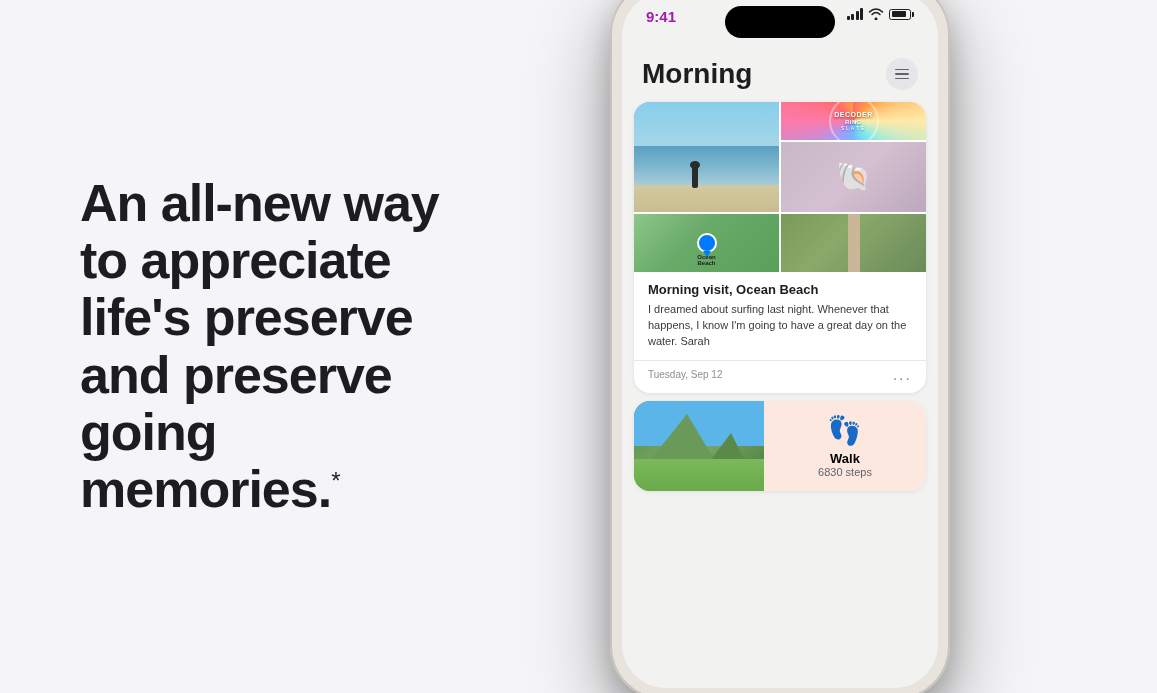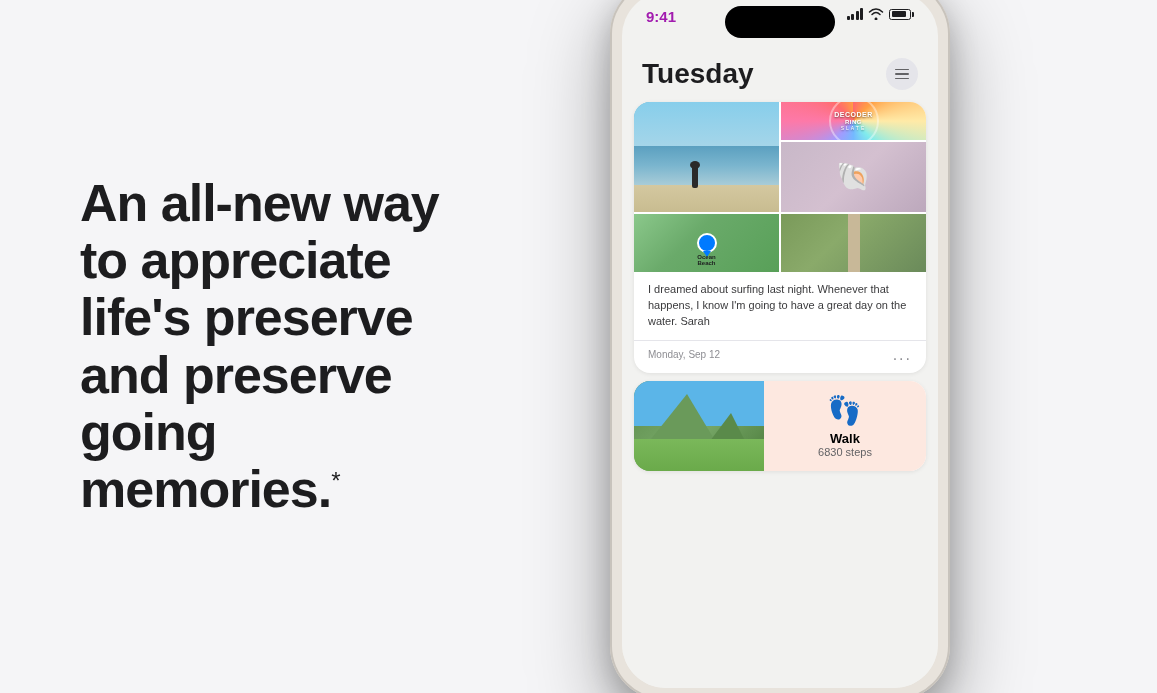--- a/index.html
+++ b/index.html
@@ -545,21 +545,21 @@
               <div class="battery-fill"></div>
             </div>
             <div class="battery-tip"></div>
           </div>
         </div>
       </div>
 
       <div class="app-content">
 
         <div class="app-header">
-          <span class="app-title">Tuesday</span>
+          <span class="app-title">Morning</span>
           <div class="menu-btn">
             <div class="menu-line"></div>
             <div class="menu-line"></div>
             <div class="menu-line"></div>
           </div>
         </div>
 
         <div class="journal-card">
 
           <div class="card-images">
@@ -590,25 +590,26 @@
               <div class="map-location-dot"></div>
               <div class="map-label">Ocean<br>Beach</div>
             </div>
 
             <div class="img-road">
               <div class="road-path"></div>
             </div>
           </div>
 
           <div class="card-text-section">
+            <div class="card-entry-title">Morning visit, Ocean Beach</div>
             <div class="card-entry-body">I dreamed about surfing last night. Whenever that happens, I know I'm going to have a great day on the water. Sarah</div>
           </div>
 
           <div class="card-footer">
-            <span class="card-date">Monday, Sep 12</span>
+            <span class="card-date">Tuesday, Sep 12</span>
             <span class="card-more">...</span>
           </div>
         </div>
 
         <div class="journal-card-2">
 
           <div class="card2-img">
             <div class="mountain-scene">
               <div class="mountain-sky"></div>
               <div class="mountain-peak"></div>

